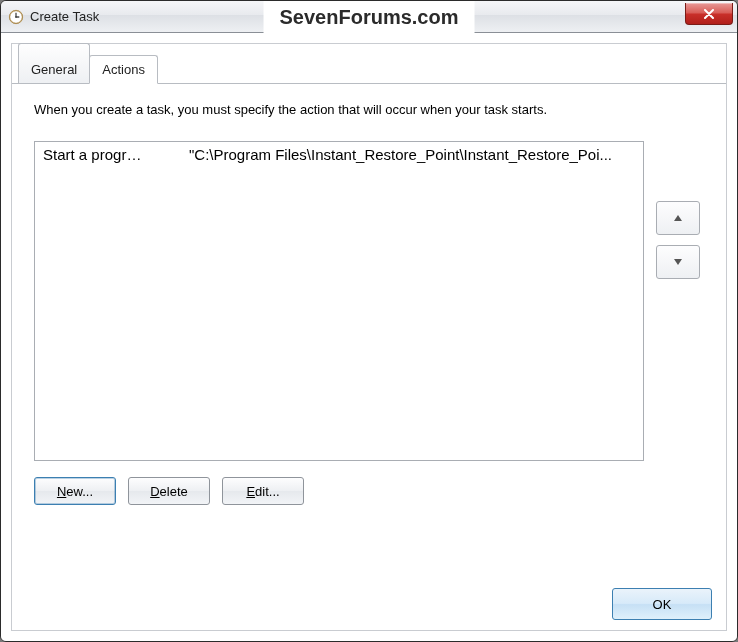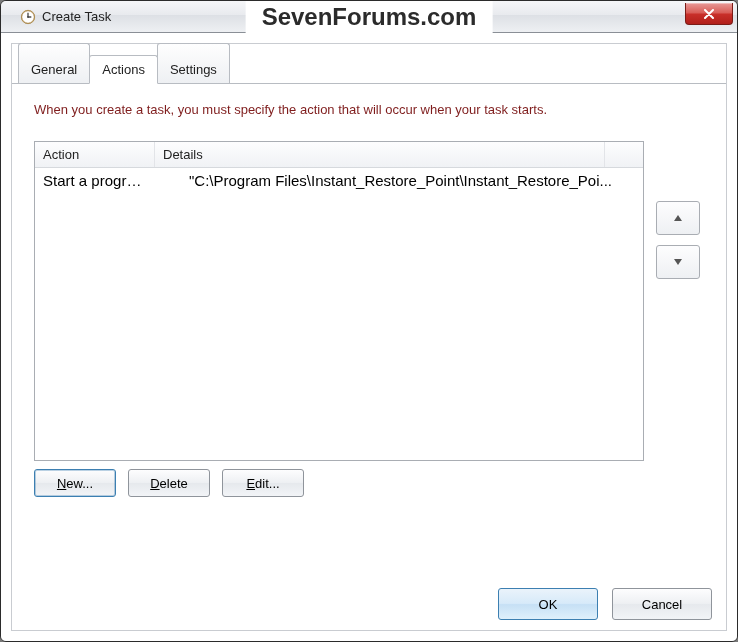--- a/index.html
+++ b/index.html
@@ -23,38 +23,38 @@
     border-radius:6px;
     overflow:hidden;
     box-shadow:0 0 0 1px rgba(0,0,0,.3) inset;
   }
   .titlebar {
     height:32px;
     background:linear-gradient(to bottom,#f5f6f8 0%,#e8eaee 45%,#dde0e5 46%,#eef0f3 100%);
     border-bottom:1px solid #8a8f96;
     display:flex;
     align-items:center;
-    padding-left:19px;
+    padding-left:7px;
     position:relative;
   }
   .title-icon {
     width:16px;height:16px;
     display:inline-flex;align-items:center;justify-content:center;
     margin-right:6px;
   }
   .title-icon svg{display:block}
   .title-text { color:#222; }
   .watermark {
     position:absolute;
     left:50%; transform:translateX(-50%);
     top:0; height:32px;
     display:flex; align-items:center;
     background:#fff;
     padding:0 16px;
-    font-size:24px; font-weight:700;
+    font-size:20px; font-weight:700;
     color:#2b2b2b;
     font-family: Arial, sans-serif;
   }
   .close-btn {
     position:absolute; right:4px; top:2px;
     width:48px; height:22px;
     background:linear-gradient(to bottom,#e89a97 0%,#d85b55 48%,#c9302a 52%,#b11f1a 100%);
     border:1px solid #7a1b16;
     border-top:none;
     border-radius:0 0 4px 4px;
@@ -113,21 +113,21 @@
     border-top:1px solid #b8bcc2;
   }
 
   .tabbody {
     position:absolute;
     top:40px; left:0; right:0; bottom:0;
     padding:18px 22px 18px 22px;
     background:#fff;
   }
   .intro {
-    color:#7f1d1d;
+    color:#000000;
     margin-bottom:24px;
   }
 
   
   .listwrap {
     position:relative;
     margin-right:60px;
   }
   .listview {
     border:1px solid #a9adb3;
@@ -177,21 +177,21 @@
     border:1px solid #a9adb3;
     border-radius:3px;
     background:linear-gradient(to bottom,#fdfdfe,#eef0f3);
     display:flex;align-items:center;justify-content:center;
     color:#444;
   }
   .arrowbtn svg{display:block}
 
   
   .row-btns {
-    margin-top:8px;
+    margin-top:16px;
     display:flex; gap:12px;align-items:flex-end;
   }
   .btn {
     min-width:82px;
     height:28px;
     border:1px solid #8f949b;
     border-radius:3px;
     background:linear-gradient(to bottom,#fdfdfe 0%,#eef0f3 48%,#e6e9ed 52%,#f2f4f7 100%);
     color:#000;
     font-size:13px;
@@ -239,34 +239,28 @@
       </svg>
     </div>
   </div>
 
   <div class="client">
     <div class="sheet">
 
       <div class="tabstrip">
         <div class="tab">General</div>
         <div class="tab active">Actions</div>
-        <div class="tab">Settings</div>
       </div>
       <div class="tabstrip-spacer"></div>
 
       <div class="tabbody">
         <div class="intro">When you create a task, you must specify the action that will occur when your task starts.</div>
 
         <div class="listwrap">
           <div class="listview">
-            <div class="lv-head">
-              <div class="lv-col action">Action</div>
-              <div class="lv-col details">Details</div>
-              <div class="lv-col tail"></div>
-            </div>
             <div class="lv-row">
               <div class="lv-cell action">Start a program</div>
               <div class="lv-cell details">"C:\Program Files\Instant_Restore_Point\Instant_Restore_Poi...</div>
             </div>
           </div>
 
           <div class="updown">
             <div class="arrowbtn">
               <svg width="10" height="8" viewBox="0 0 10 8">
                   <path d="M5 1 L9 7 L1 7 Z" fill="#555"></path>
@@ -289,18 +283,17 @@
           </div>
           <div class="btn">
             <span><span class="ul">E</span><span>dit...</span></span>
           </div>
         </div>
 
       </div>
 
       <div class="dlg-footer">
         <div class="btn wide primary">OK</div>
-        <div class="btn wide">Cancel</div>
       </div>
 
     </div>
   </div>
 </div>
 
 </body></html>

